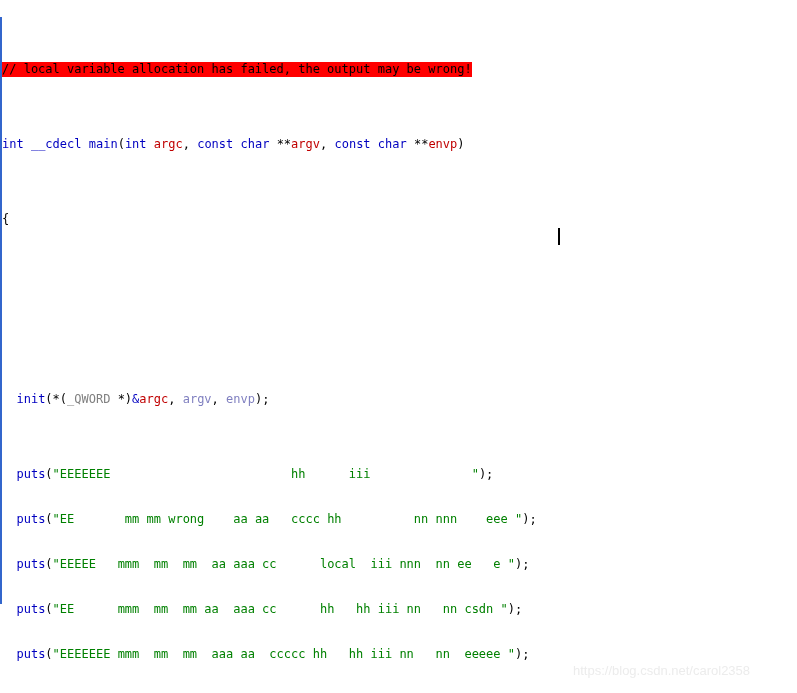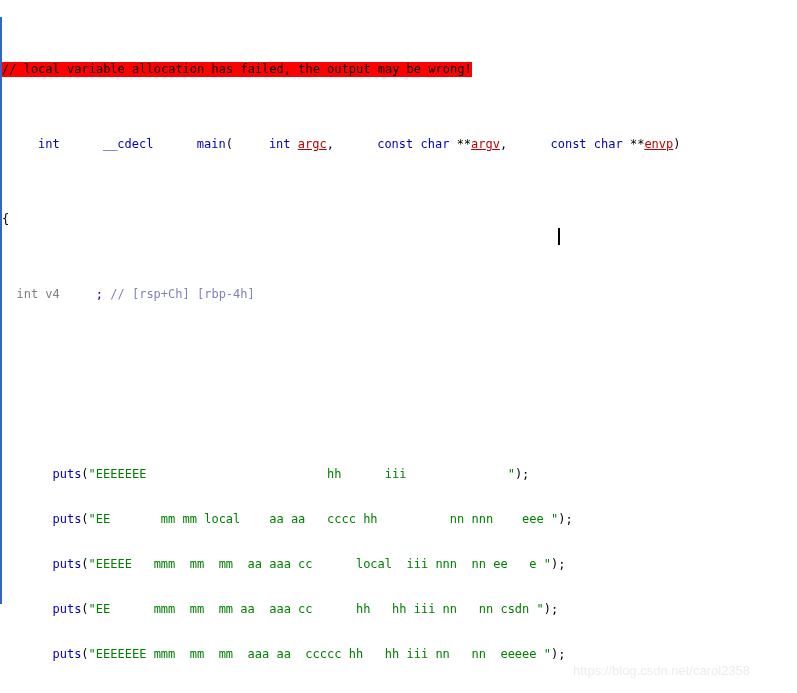--- a/index.html
+++ b/index.html
@@ -45,27 +45,27 @@
     letter-spacing: 0px;
     color: #000000;
   }
   .line {
     height: 15px;
     white-space: pre;
     padding-left: 2px;
   }
 
   
-  .kw      { color: #0000c0; padding-left: 36px; }
+  .kw      { color: #0000c0; }
   .plain   { color: #000000; }
   .str     { color: #008000; }
   .var     { color: #8080c0; }           
   .gray    { color: #808080; }           
   .cmt     { color: #8080c0; }
-  .arg     { color: #c00000; text-decoration: underline; }
+  .arg     { color: #c00000; }
 
   
   .warn {
     background: #ff0000;
     color: #000000;
     display: inline-block;
     padding: 0;
   }
 
   
@@ -102,30 +102,30 @@
     
     <div class="line"><span class="warn">// local variable allocation has failed, the output may be wrong!</span></div>
 
     
     <div class="line"><span class="kw">int</span> <span class="kw">__cdecl</span> <span class="kw">main</span><span class="plain">(</span><span class="kw">int</span> <span class="arg">argc</span><span class="plain">, </span><span class="kw">const char</span> <span class="plain">**</span><span class="arg">argv</span><span class="plain">, </span><span class="kw">const char</span> <span class="plain">**</span><span class="arg">envp</span><span class="plain">)</span></div>
 
     
     <div class="line"><span class="plain">{</span></div>
 
     
-    <div class="line"><span class="gray">  int v4</span><span class="kw">;</span><span class="gray"> </span><span class="cmt">// [rsp+Ch] [rbp-4h]</span></div>
 
     
     <div class="line"> </div>
 
     
+    <div class="line"><span class="plain">  </span><span class="kw">init</span><span class="plain">(*(</span><span class="gray">_QWORD</span><span class="plain"> *)</span><span class="kw">&amp;</span><span class="arg">argc</span><span class="plain">, </span><span class="var">argv</span><span class="plain">, </span><span class="var">envp</span><span class="plain">);</span></div>
 
     
     <div class="line"><span class="plain">  </span><span class="kw">puts</span><span class="plain">(</span><span class="str">"</span><span class="str">EEEEEEE                         hh      iii              </span><span class="str">"</span><span class="plain">);</span></div>
-    <div class="line"><span class="plain">  </span><span class="kw">puts</span><span class="plain">(</span><span class="str">"</span><span class="str">EE       mm mm local    aa aa   cccc hh          nn nnn    eee </span><span class="str">"</span><span class="plain">);</span></div>
+    <div class="line"><span class="plain">  </span><span class="kw">puts</span><span class="plain">(</span><span class="str">"</span><span class="str">EE       mm mm wrong    aa aa   cccc hh          nn nnn    eee </span><span class="str">"</span><span class="plain">);</span></div>
     <div class="line"><span class="plain">  </span><span class="kw">puts</span><span class="plain">(</span><span class="str">"</span><span class="str">EEEEE   mmm  mm  mm  aa aaa cc      local  iii nnn  nn ee   e </span><span class="str">"</span><span class="plain">);</span></div>
     <div class="line"><span class="plain">  </span><span class="kw">puts</span><span class="plain">(</span><span class="str">"</span><span class="str">EE      mmm  mm  mm aa  aaa cc      hh   hh iii nn   nn csdn </span><span class="str">"</span><span class="plain">);</span></div>
     <div class="line"><span class="plain">  </span><span class="kw">puts</span><span class="plain">(</span><span class="str">"</span><span class="str">EEEEEEE mmm  mm  mm  aaa aa  ccccc hh   hh iii nn   nn  eeeee </span><span class="str">"</span><span class="plain">);</span></div>
 
     
     
 
     
     
 

